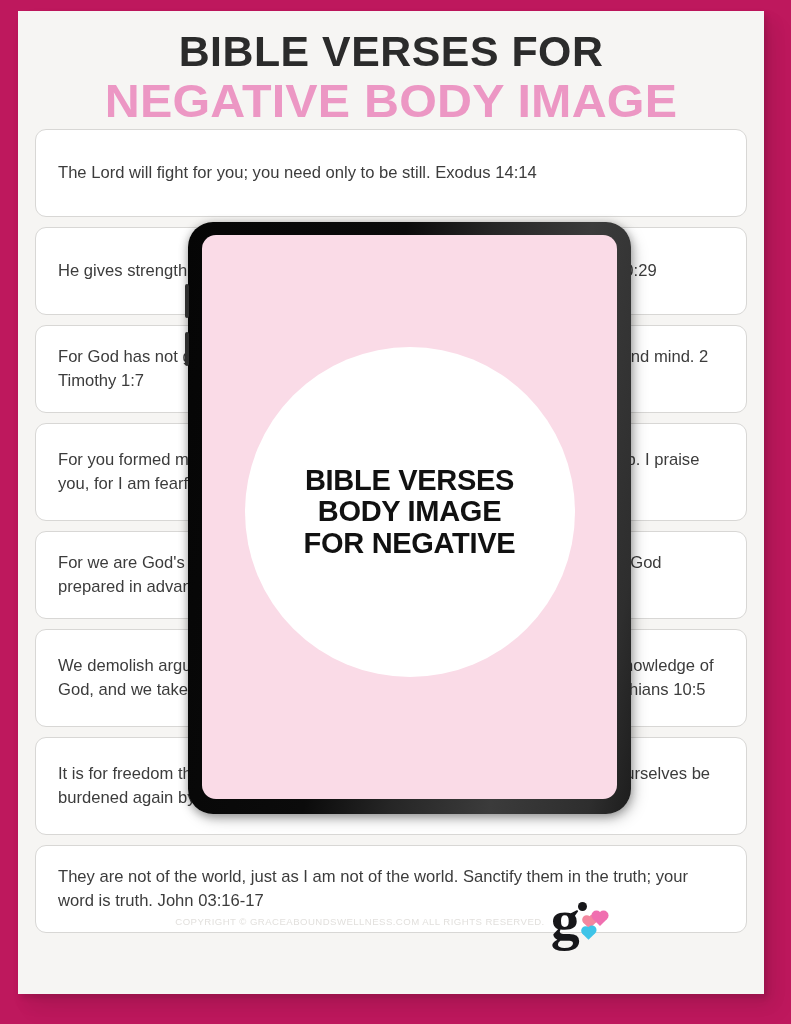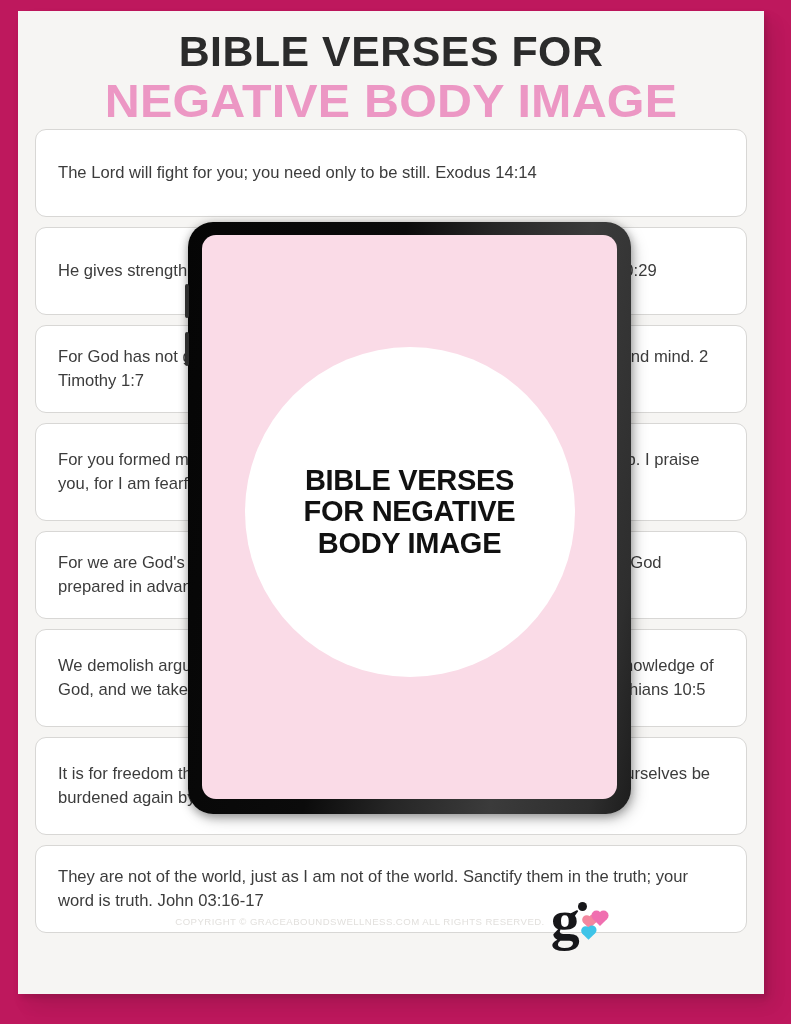--- a/index.html
+++ b/index.html
@@ -285,22 +285,22 @@
 
     <div class="tablet">
       <div class="tablet-shadow"></div>
       <div class="tablet-body">
         <div class="tablet-sidebutton"></div>
         <div class="tablet-sidebutton b2"></div>
         <div class="tablet-screen">
           <div class="screen-circle">
             <div class="screen-title">
               <span>BIBLE VERSES</span>
+              <span>BODY IMAGE</span>
               <span>FOR NEGATIVE</span>
-              <span>BODY IMAGE</span>
             </div>
           </div>
         </div>
       </div>
     </div>
 
     <div class="footer">
       <div class="copyright">COPYRIGHT © GRACEABOUNDSWELLNESS.COM ALL RIGHTS RESERVED.</div>
       <div class="brand-logo">
         <div class="brand-g">g</div>

